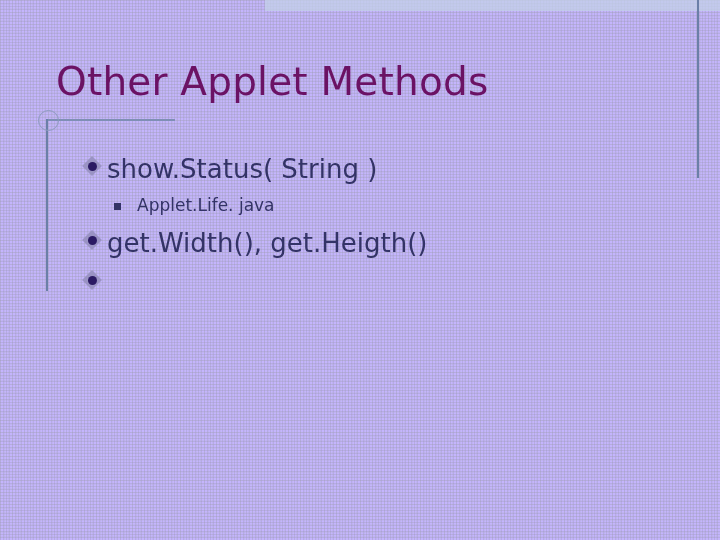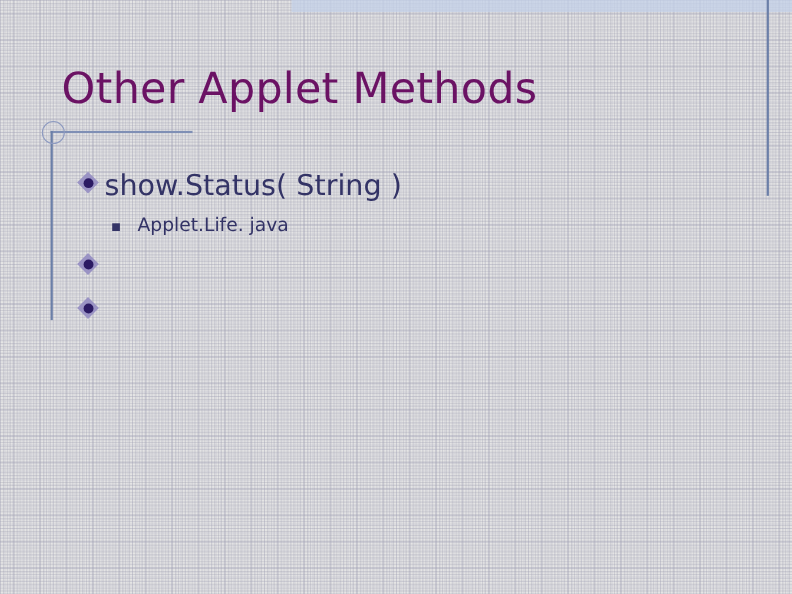--- a/index.html
+++ b/index.html
@@ -11,21 +11,21 @@
     height: 540px;
     overflow: hidden;
     font-family: "DejaVu Sans", sans-serif;
     background: #ffffff;
   }
 
   #slide {
     position: relative;
     width: 720px;
     height: 540px;
-    background-color: #e5e5e5;
+    background-color: #c4b5fd;
     overflow: hidden;
   }
 
   
   .grid-layer {
     position: absolute;
     inset: 0;
     background-image:
       repeating-linear-gradient(to right,
         rgba(150,150,170,0.30) 0px, rgba(150,150,170,0.30) 1px,
@@ -113,21 +113,21 @@
     line-height: 46px;
     font-weight: normal;
     color: #6b1264;
     letter-spacing: 0.2px;
     white-space: nowrap;
   }
 
   
   .body-block {
     position: absolute;
-    left: 72px;
+    left: 84px;
     top: 152px;
     width: 600px;
   }
 
   .bullet-row {
     display: flex;
     align-items: flex-start;
     margin-bottom: 2px;
   }
   .bullet-row.lvl1 {
@@ -218,20 +218,21 @@
     <div class="bullet-row lvl2">
       <span class="sq"></span>
       <span class="txt-lvl2">Applet.Life. java</span>
     </div>
 
     <div class="bullet-row lvl1">
       <span class="gem">
         <span class="outer"></span>
           <span class="inner"></span>
       </span>
+      <span class="txt-lvl1">get.Width(), get.Heigth()</span>
     </div>
 
     <div class="bullet-row lvl1">
       <span class="gem">
         <span class="outer"></span>
           <span class="inner"></span>
       </span>
     </div>
 
   </div>

